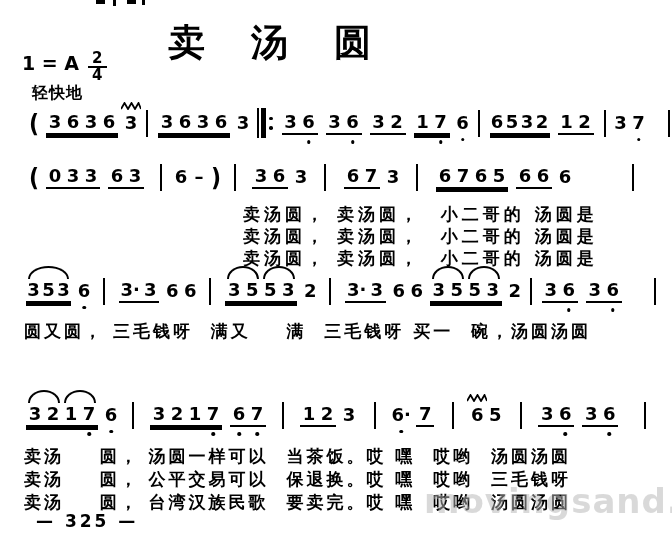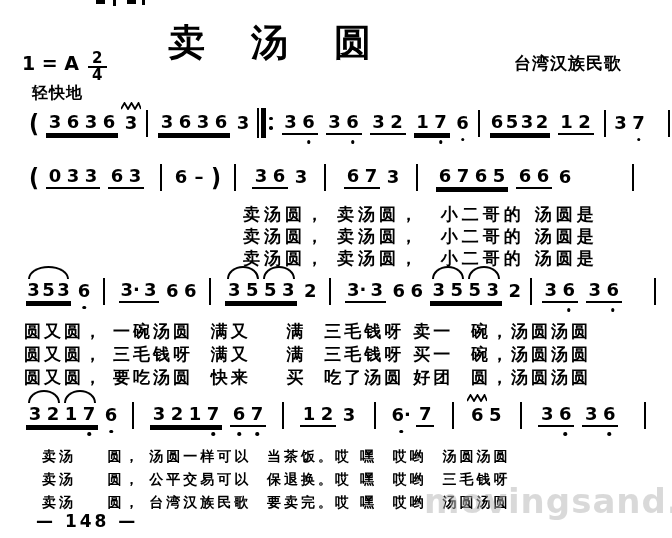--- a/index.html
+++ b/index.html
@@ -49,21 +49,21 @@
   .repeat{display:flex;align-items:center;margin:0 5px;flex:none;}
   .repeat .thin{width:2px;height:30px;background:#000;}
   .repeat .thick{width:5px;height:30px;background:#000;margin-left:2px;}
   .repeat .dots{display:flex;flex-direction:column;justify-content:center;gap:6px;margin-left:3px;}
   .repeat .dots b{width:3.5px;height:3.5px;border-radius:50%;background:#000;}
 
   
   .lyrics{position:absolute;white-space:pre;font-weight:600;}
   .lyr1{left:243px;top:203px;font-size:17px;line-height:22px;letter-spacing:4px;}
   .lyr2{left:24px;top:320px;font-size:17px;line-height:23px;letter-spacing:3px;}
-  .lyr3{left:42px;top:445px;font-size:14px;line-height:23px;letter-spacing:3px;}
+  .lyr3{left:24px;top:445px;font-size:17px;line-height:23px;letter-spacing:3px;}
 
   .pagenum{position:absolute;left:36px;top:511px;font-size:17px;letter-spacing:3px;font-weight:600;}
   .watermark{position:absolute;left:424px;top:481px;font-size:34px;letter-spacing:1px;
     font-weight:bold;white-space:nowrap;opacity:0.5;}
 </style>
 </head>
 <body>
 
 <div class="sheet">
   <div class="artifact a1"></div>
@@ -75,21 +75,20 @@
 
   <div class="keybar">
     <span>1 = A</span>
     <span class="frac">
       <span class="ftop">2</span>
       <span class="fbot">4</span>
     </span>
   </div>
 
   <div class="tempo">轻快地</div>
-  <div class="source">台湾汉族民歌</div>
 
   <div class="mline ml1">
       <span class="paren">(</span>
       <span class="grp u2">
         <span class="note">3</span>
         <span class="note">6</span>
         <span class="note">3</span>
         <span class="note">6</span>
       </span>
       <span class="note">3<i class="trem"><svg width="20" height="8" viewBox="0 0 20 8">
@@ -308,18 +307,18 @@
       </span>
       <span class="grp u1">
         <span class="note">3</span>
         <span class="note">6<i class="db"></i></span>
       </span>
       <span class="sp" style="width: 16px;"></span>
       <div class="bar"></div>
     </div>
 
   <div class="lyrics lyr1"><div>卖汤圆， 卖汤圆，  小二哥的 汤圆是</div><div>卖汤圆， 卖汤圆，  小二哥的 汤圆是</div><div>卖汤圆， 卖汤圆，  小二哥的 汤圆是</div></div>
-  <div class="lyrics lyr2"><div>圆又圆， 一碗汤圆  满又    满  三毛钱呀 卖一  碗，汤圆汤圆</div><div>圆又圆， 三毛钱呀  满又    满  三毛钱呀 买一  碗，汤圆汤圆</div><div>圆又圆， 要吃汤圆  快来    买  吃了汤圆 好团  圆，汤圆汤圆</div></div>
+  <div class="lyrics lyr2"><div>圆又圆， 三毛钱呀  满又    满  三毛钱呀 买一  碗，汤圆汤圆</div></div>
   <div class="lyrics lyr3"><div>卖汤    圆， 汤圆一样可以  当茶饭。哎 嘿  哎哟  汤圆汤圆</div><div>卖汤    圆， 公平交易可以  保退换。哎 嘿  哎哟  三毛钱呀</div><div>卖汤    圆， 台湾汉族民歌  要卖完。哎 嘿  哎哟  汤圆汤圆</div></div>
 
-  <div class="pagenum">— 148 —</div>
+  <div class="pagenum">— 325 —</div>
   <div class="watermark" style="color: rgb(181, 181, 181);">movingsand.net</div>
 </div>
 
 </body></html>

